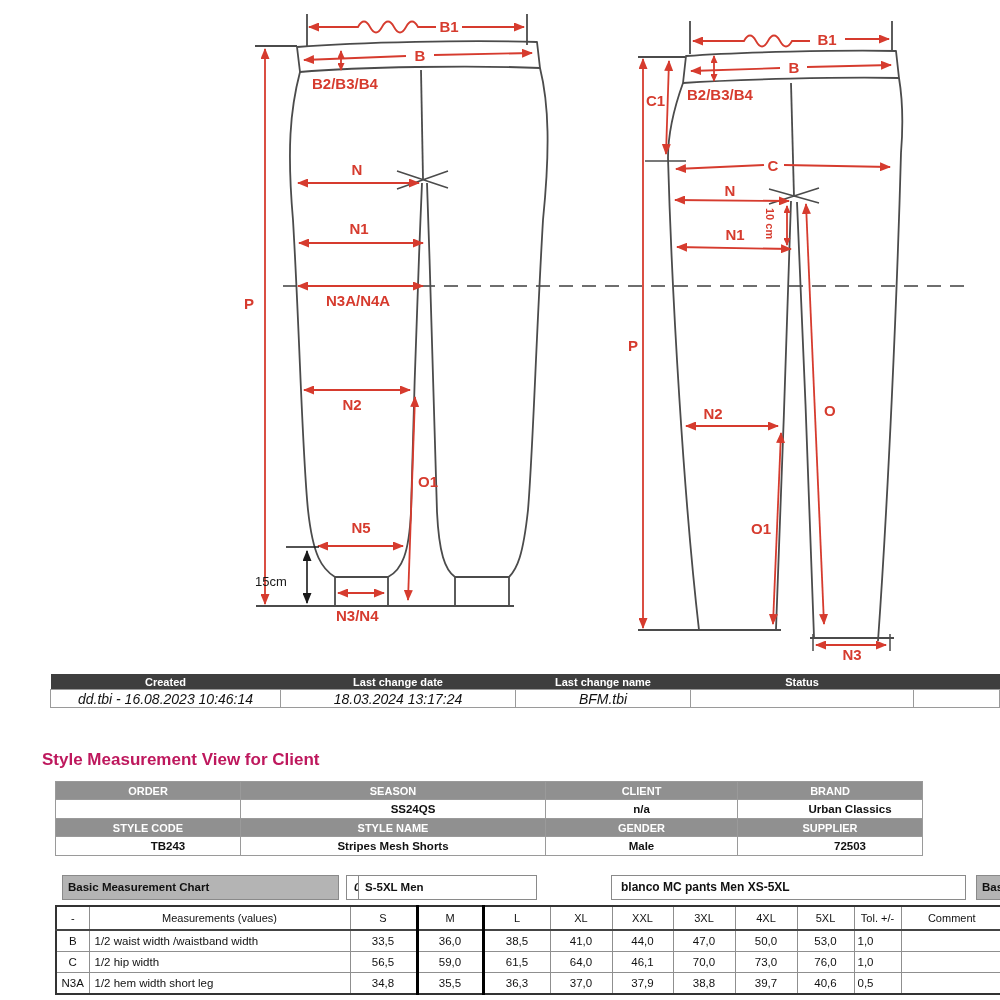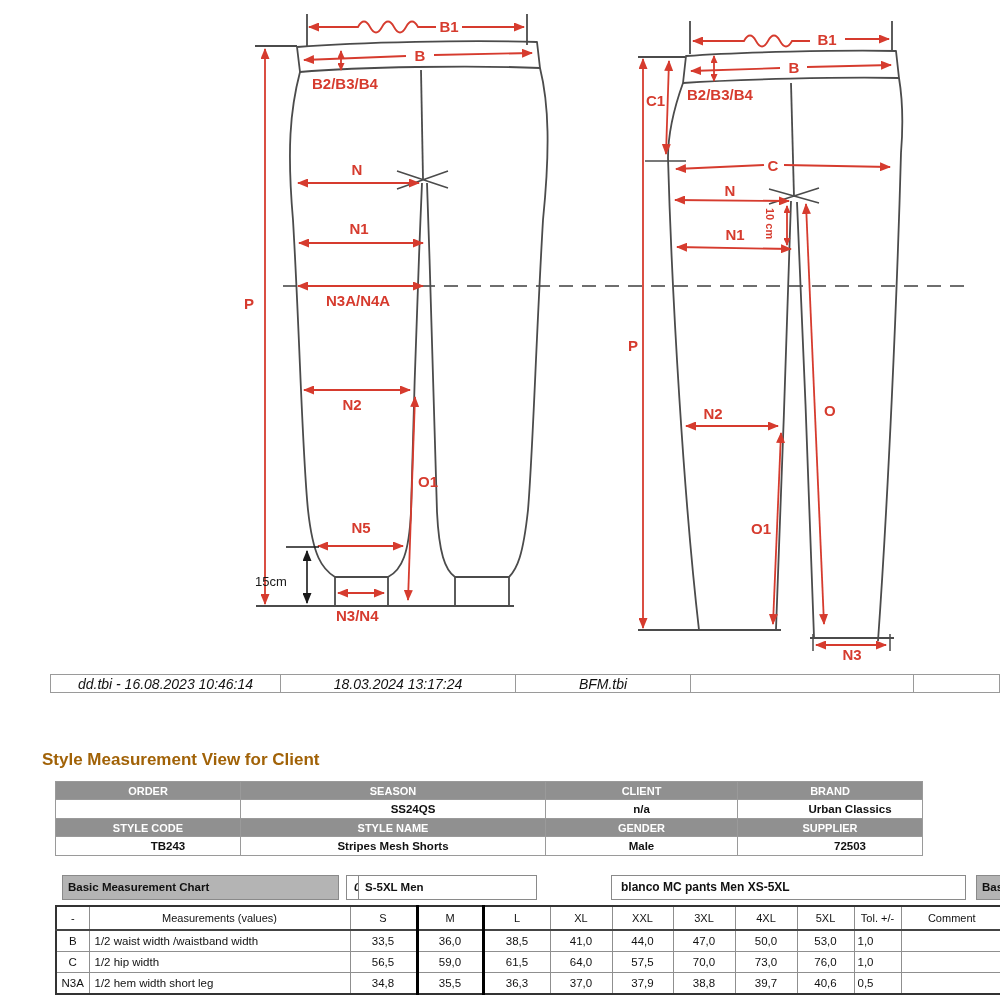--- a/index.html
+++ b/index.html
@@ -13,21 +13,21 @@
   .rls{fill:#d63b2e;font-size:11px;font-weight:700;}
   .kl{fill:#1a1a1a;font-size:13px;font-weight:400;}
 
   
   table{border-collapse:collapse;table-layout:fixed;}
   .ctab{font-size:11px;}
   .ctab th{background:#3e3e3e;color:#fff;font-weight:700;height:15px;padding:0;border:0;}
   .ctab td{border:1px solid #9a9a9a;height:17px;text-align:center;font-style:italic;font-size:14px;padding:0;}
 
   
-  .heading{font-size:17px;font-weight:700;color:#a16207;}
+  .heading{font-size:17px;font-weight:700;color:#be185d;}
 
   
   .otab{font-size:11px;}
   .otab th{background:#909090;color:#fff;font-weight:700;height:17px;padding:0;border:1px solid #9a9a9a;}
   .otab td{border:1px solid #9a9a9a;height:18px;text-align:center;font-weight:700;font-size:11.5px;padding:0;}
   .otab .i{padding-left:40px;}
 
   
   .bar-box{position:absolute;top:875px;height:25px;box-sizing:border-box;border:1px solid #8a8a8a;
            font-size:11.5px;font-weight:700;line-height:23px;background:#fff;white-space:nowrap;overflow:hidden;margin-left:20px;}
@@ -172,20 +172,27 @@
 
 <table class="ctab abs" style="left:50px;top:674px;width:949px">
   <colgroup>
       <col style="width:230px">
       <col style="width:235px">
       <col style="width:175px">
       <col style="width:223px">
       <col style="width:86px">
     </colgroup>
   <tbody>
+      <tr>
+    <th>Created</th>
+    <th>Last change date</th>
+    <th>Last change name</th>
+    <th>Status</th>
+    <th></th>
+  </tr>
   <tr>
     <td>dd.tbi - 16.08.2023 10:46:14</td>
     <td>18.03.2024 13:17:24</td>
     <td>BFM.tbi</td>
     <td></td>
     <td></td>
   </tr>
 </tbody>
   </table>
 
@@ -278,21 +285,21 @@
     <td class="tol">1,0</td>
     <td></td>
   </tr>
   <tr>
     <td>C</td>
     <td class="name">1/2 hip width</td>
     <td>56,5</td>
     <td class="m">59,0</td>
     <td>61,5</td>
     <td>64,0</td>
-    <td>57,5</td>
+    <td>46,1</td>
     <td>70,0</td>
     <td>73,0</td>
     <td>76,0</td>
     <td class="tol">1,0</td>
     <td></td>
   </tr>
   <tr>
     <td>N3A</td>
     <td class="name">1/2 hem width short leg</td>
     <td>34,8</td>

